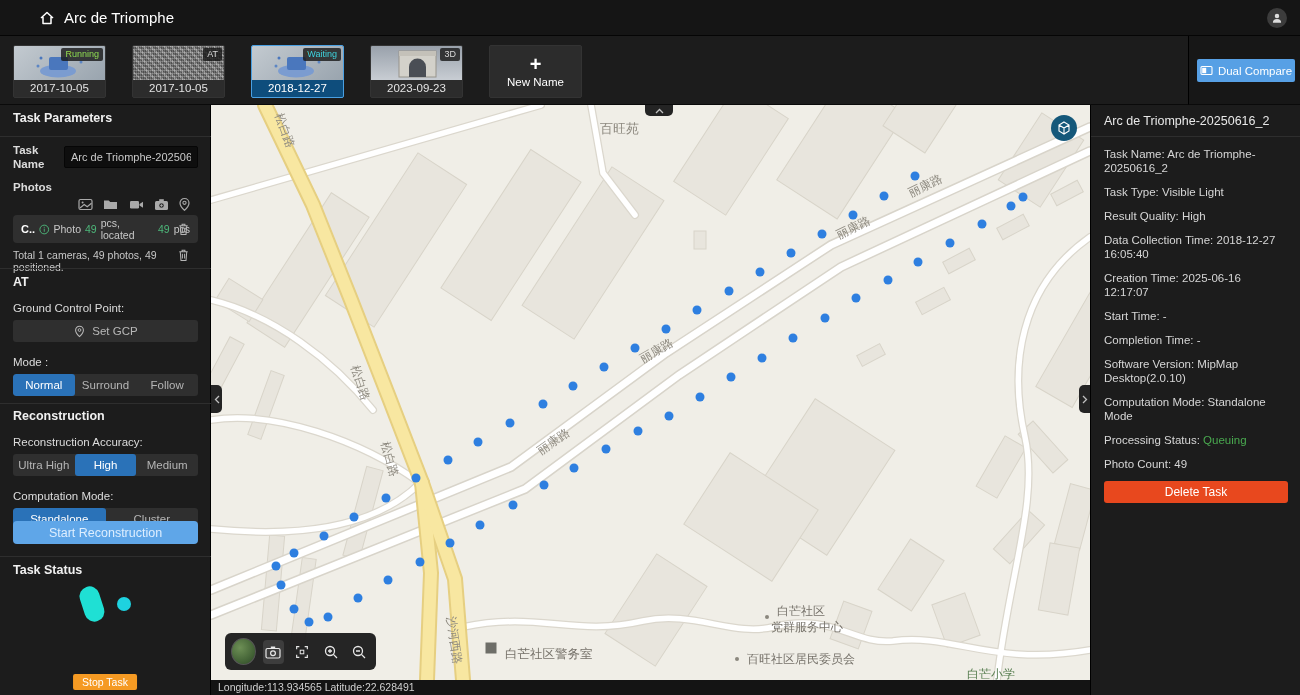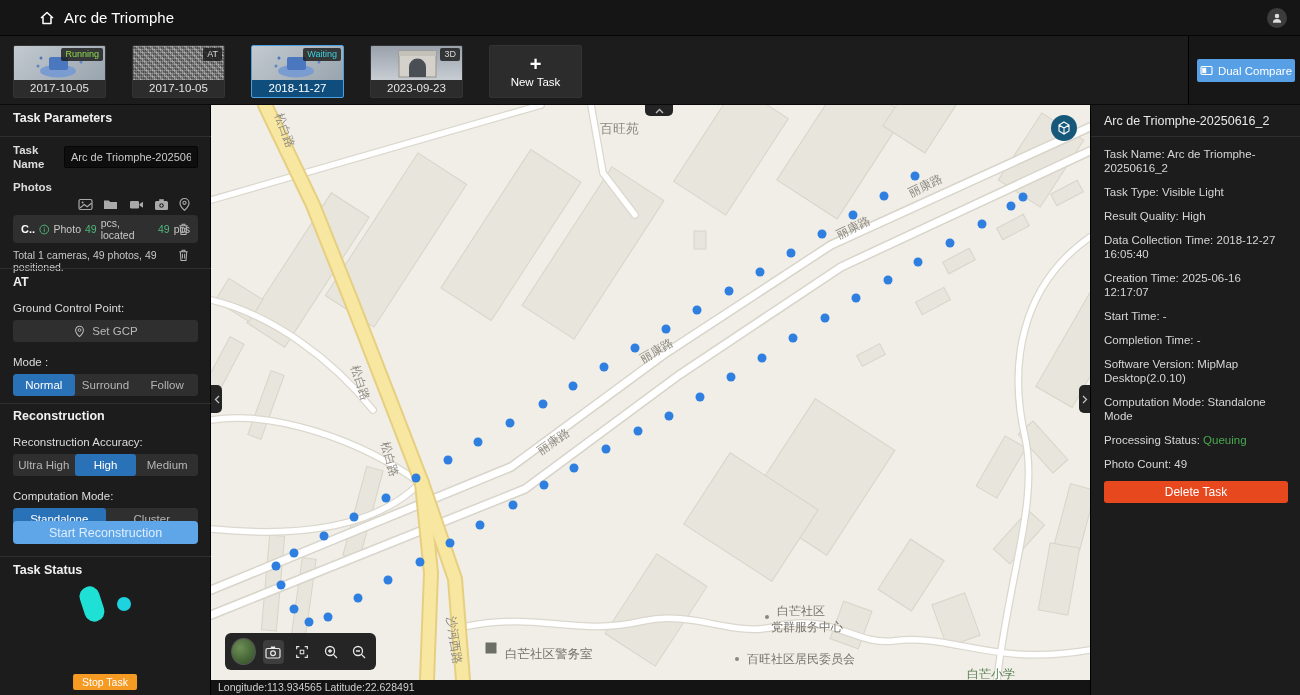--- a/index.html
+++ b/index.html
@@ -155,36 +155,36 @@
           <ellipse cx="44" cy="25" rx="18" ry="6.5" fill="#7b9cd0"></ellipse>
           <rect x="35" y="11" width="19" height="13" rx="2" fill="#4a77bd"></rect>
           <circle cx="27" cy="12" r="1.5" fill="#4a77bd"></circle>
             <circle cx="60" cy="9" r="1.5" fill="#4a77bd"></circle>
           <circle cx="67" cy="16" r="1.5" fill="#5c86c4"></circle>
             <circle cx="24" cy="20" r="1.5" fill="#5c86c4"></circle>
           <circle cx="56" cy="7" r="2" fill="#e8a33d"></circle>
         </svg>
         <span class="badge" style="color:#3ed3de">Waiting</span>
       </div>
-      <div class="cap">2018-11-27</div>
+      <div class="cap">2018-12-27</div>
     </div>
     <div class="card">
       <div class="thumb thumb-arch">
         <svg class="icon" width="93" height="34" viewBox="0 0 93 34">
           <rect x="28" y="5" width="37" height="26" fill="#d3d1ca" stroke="#97948c"></rect>
           <rect x="28" y="5" width="37" height="5" fill="#c4c1b9"></rect>
           <path d="M38,31 v-10 a8.5,8.5 0 0 1 17,0 v10 z" fill="#4a4e55"></path>
         </svg>
         <span class="badge" style="color:#d8d8d8">3D</span>
       </div>
       <div class="cap">2023-09-23</div>
     </div>
     <div id="new-task">
       <div class="plus">+</div>
-      <div class="lbl">New Task</div>
+      <div class="lbl">New Name</div>
     </div>
   </div>
   <div id="strip-right">
     <button id="dual-compare">
       <svg class="icon" width="13" height="11" viewBox="0 0 13 11">
         <rect x="1" y="1.5" width="11" height="8" rx="1" fill="none" stroke="#fff" stroke-width="1.1"></rect>
         <rect x="2.2" y="2.8" width="4" height="5.4" fill="#fff"></rect>
       </svg>
       <span>Dual Compare</span>
     </button>

